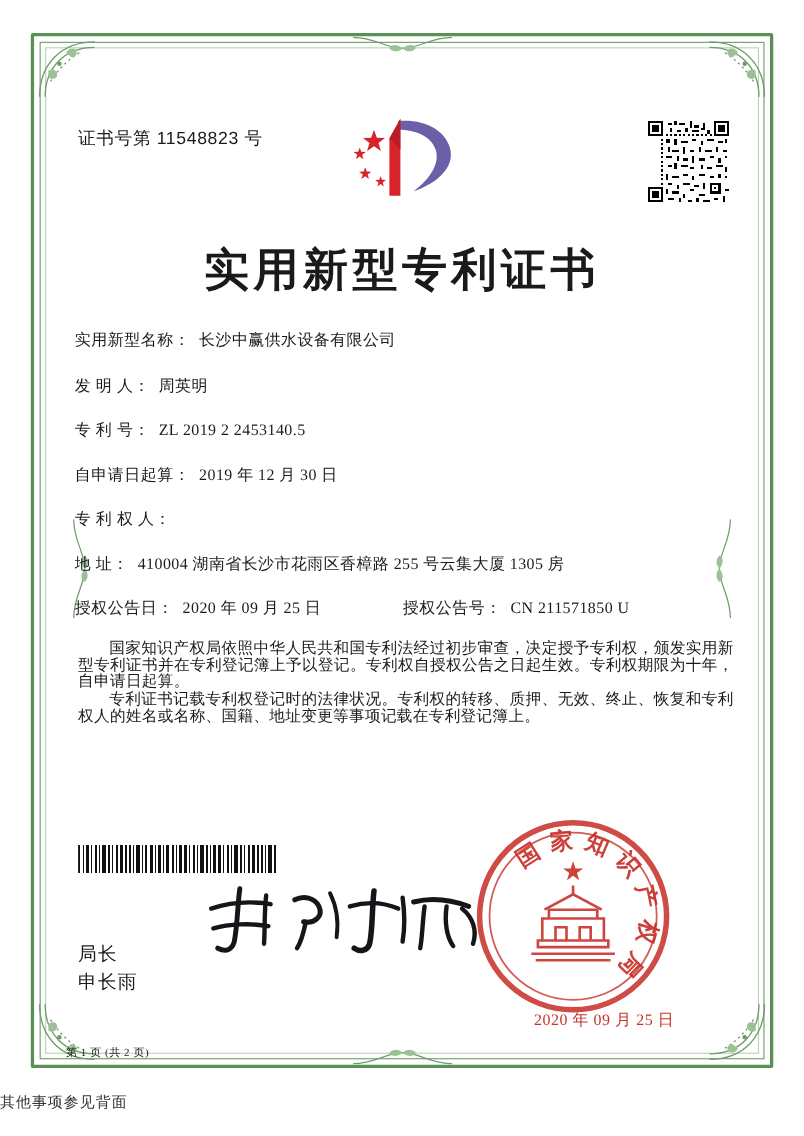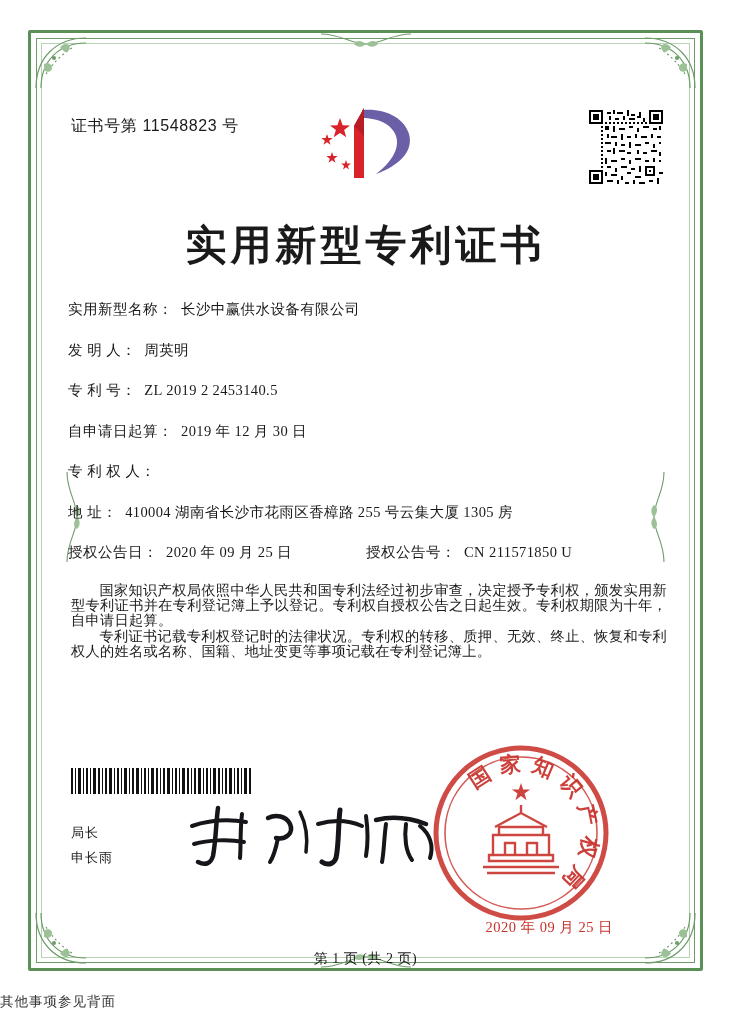--- a/index.html
+++ b/index.html
@@ -164,24 +164,25 @@
     position: absolute;
     left: 11px;
     top: 690px;
     width: 180px;
     height: 26px;
   }
 
   .signature-block {
     position: absolute;
     left: 11px;
-    top: 742px;
-    font-size: 13px;
+    top: 779px;
+    font-size: 17px;
     line-height: 25px;
     letter-spacing: 1px;
+    font-family: Liberation Mono, monospace;
   }
 
   .handwriting {
     position: absolute;
     left: 120px;
     top: 722px;
     width: 270px;
     height: 70px;
   }
 
@@ -202,22 +203,22 @@
     font-size: 14.5px;
     color: #c8322c;
     letter-spacing: 0.5px;
   }
 
   .page-num {
     position: absolute;
     left: 0;
     right: 0;
     top: 872px;
-    text-align: center;
-    font-size: 14px;
+    text-align: left;
+    font-size: 10px;
     letter-spacing: 0.5px;
   }
 
   .footer-note {
     position: absolute;
     left: 0;
     right: 0;
     bottom: 22px;
     text-align: left;
     font-size: 13.5px;

